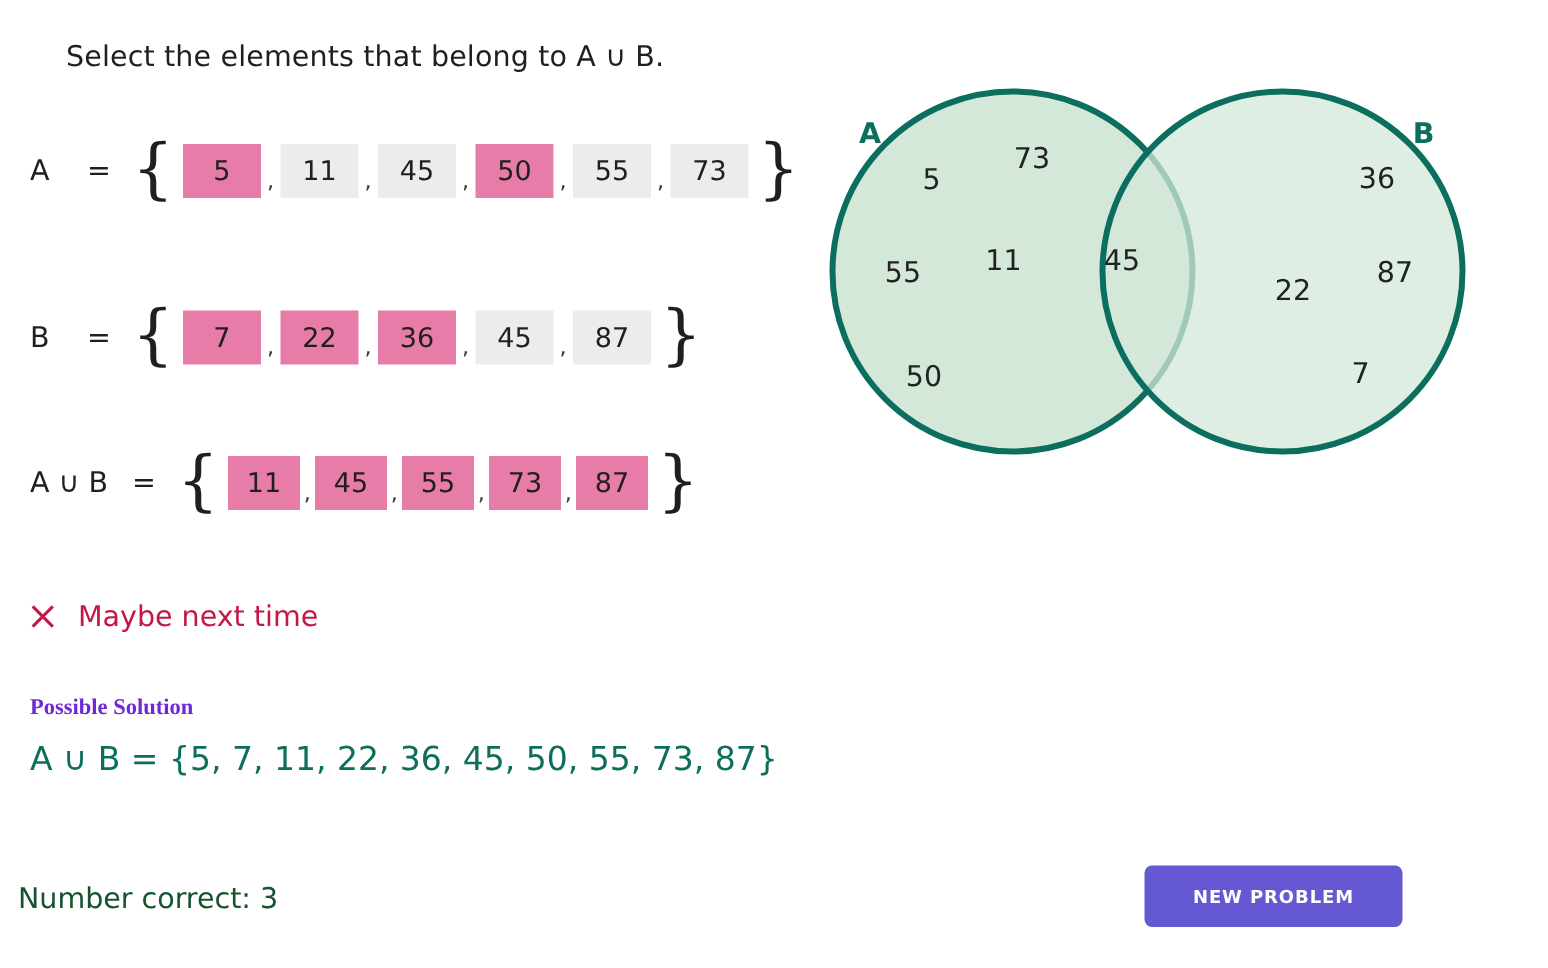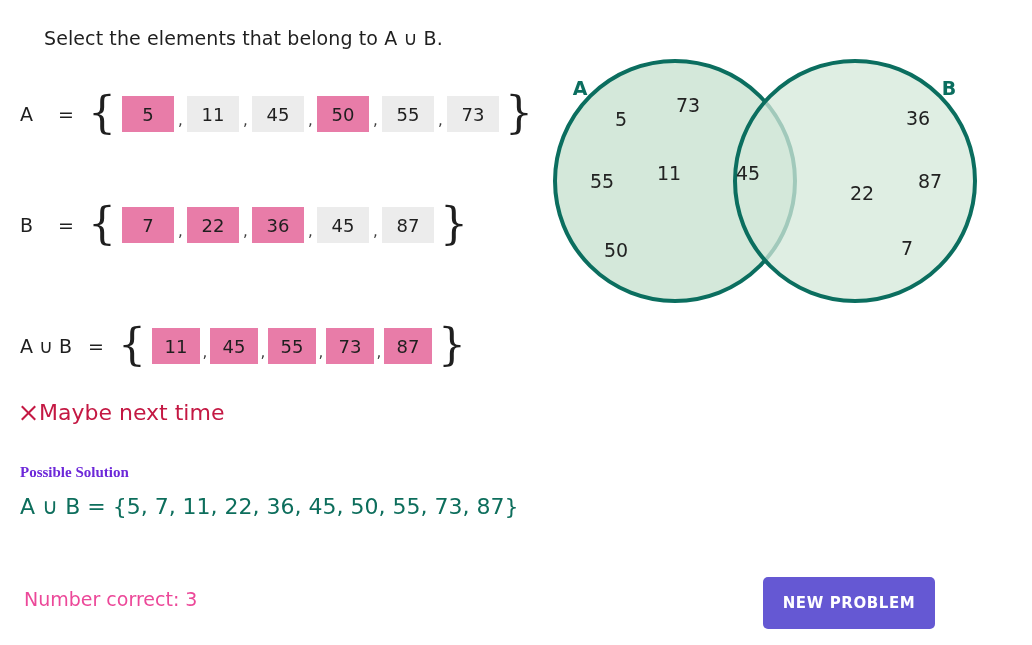--- a/index.html
+++ b/index.html
@@ -18,21 +18,21 @@
   .left{position:absolute;left:0;top:0;width:560px;height:645px;}
 
   .prompt{
     position:absolute;left:20px;top:27px;
     font-size:19px;letter-spacing:.1px;color:#1f1f1f;white-space:nowrap;margin-left:24px;
   }
 
   .set-row{position:absolute;left:20px;display:flex;align-items:center;height:44px;}
   .set-row.rowA{top:92px;}
   .set-row.rowB{top:203px;}
-  .set-row.rowU{top:324px;}
+  .set-row.rowU{top:300px;}
 
   .set-label{
     font-size:19px;color:#1f1f1f;white-space:nowrap;
     display:inline-block;
   }
   .set-label.wideA{width:28px;}
   .set-label.wideU{width:62px;}
   .eq{font-size:19px;color:#1f1f1f;margin:0 14px 0 10px;}
   .eq.eqU{margin:0 14px 0 6px;}
 
@@ -58,21 +58,21 @@
   .chip.union{background:#e87ca8;min-width:48px;}
   .comma{
     display:inline-block;width:13px;text-align:center;
     font-size:15px;color:#3a3a3a;position:relative;top:6px;
   }
   .comma.tight{width:10px;}
 
   
   .feedback{
     position:absolute;left:20px;top:400px;
-    font-size:22px;color:#c41843;display:flex;align-items:center;gap:3px;
+    font-size:19px;color:#c41843;display:flex;align-items:center;gap:16px;
     white-space:nowrap;
   }
   .x-icon{
     display:inline-block;width:16px;height:16px;position:relative;
   }
   .x-icon::before,.x-icon::after{
     content:"";position:absolute;left:-1px;top:7px;
     width:19px;height:2px;background:#c41843;
   }
   .x-icon::before{transform:rotate(45deg);}
@@ -81,31 +81,31 @@
   .solution-title{
     position:absolute;left:20px;top:464px;
     font-size:15px;font-weight:bold;color:#6d28d9;white-space:nowrap;font-family:Liberation Serif, serif;
   }
   .solution-body{
     position:absolute;left:20px;top:494px;
     font-size:22px;color:#0d6e5c;white-space:nowrap;
   }
 
   .score{
-    position:absolute;left:24px;top:588px;
-    font-size:19px;color:#ec4899;white-space:nowrap;
+    position:absolute;left:12px;top:588px;
+    font-size:19px;color:#14532d;white-space:nowrap;
   }
 
   .new-problem-btn{
     position:absolute;left:763px;top:577px;
-    width:172px;height:52px;
+    width:172px;height:41px;
     background:#6558d3;color:#ffffff;
     border:none;border-radius:5px;
     font-family:"DejaVu Sans","Liberation Sans",sans-serif;
-    font-size:15px;font-weight:bold;letter-spacing:.6px;
+    font-size:12px;font-weight:bold;letter-spacing:.6px;
     cursor:pointer;
   }
 
   
   .venn{position:absolute;left:540px;top:50px;width:492px;height:260px;}
   .venn svg{display:block;}
   .venn-num{
     font-family:"DejaVu Sans","Liberation Sans",sans-serif;
     font-size:19px;fill:#222222;
   }

